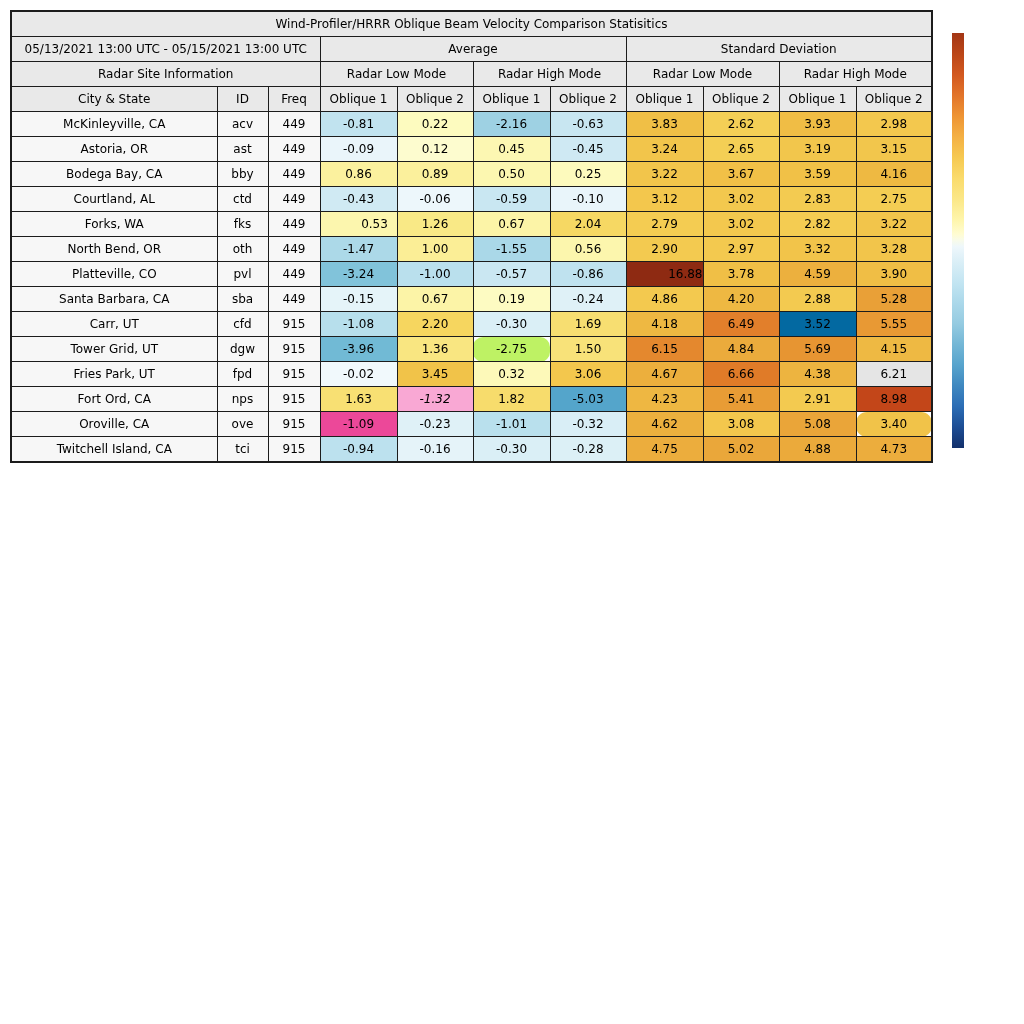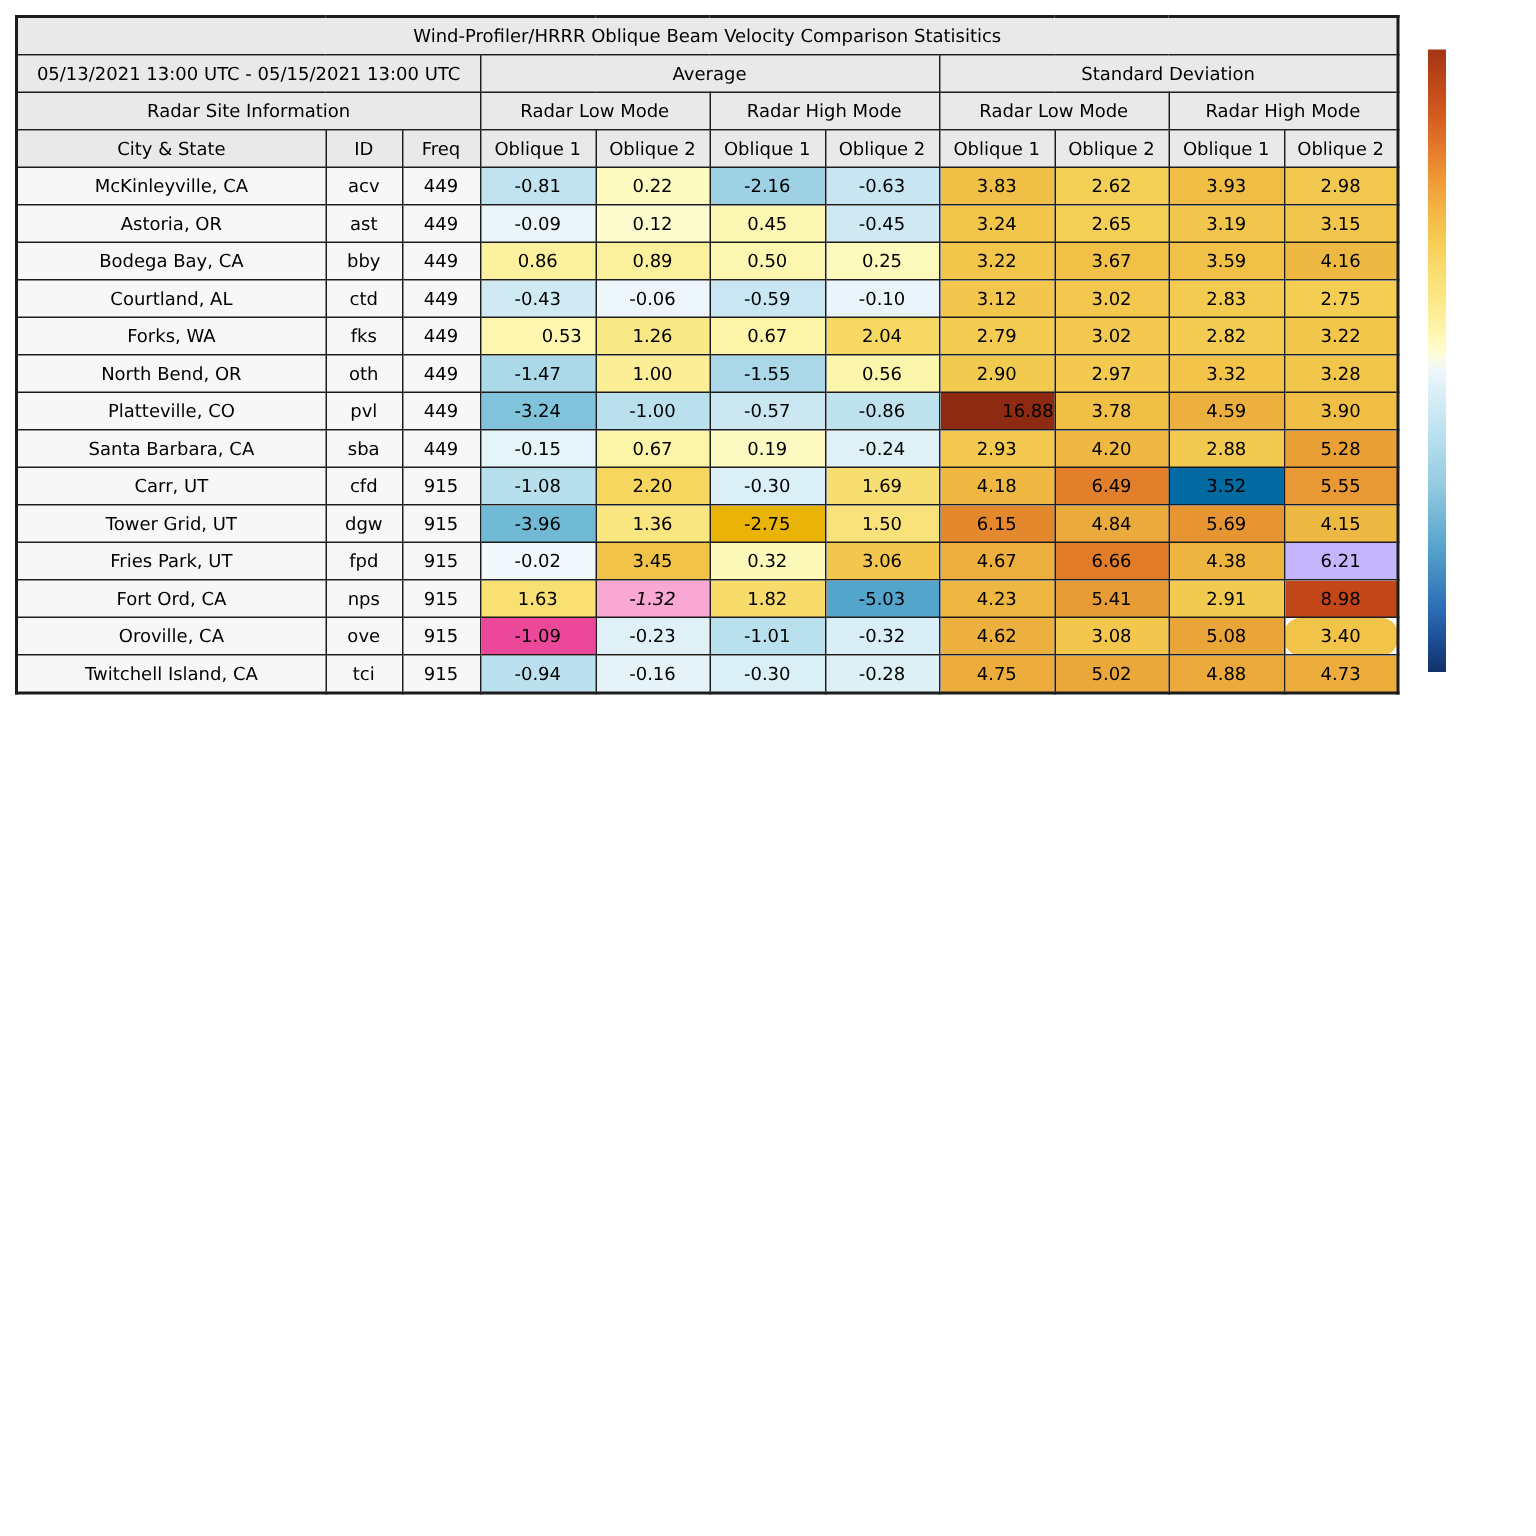--- a/index.html
+++ b/index.html
@@ -167,21 +167,21 @@
     </tr>
 
     <tr>
       <td class="site">Santa Barbara, CA</td>
       <td class="site">sba</td>
       <td class="site">449</td>
       <td class="val" style="background: rgb(229, 244, 249);">-0.15</td>
       <td class="val" style="background: rgb(252, 244, 167);">0.67</td>
       <td class="val" style="background: rgb(253, 251, 194);">0.19</td>
       <td class="val" style="background: rgb(223, 241, 247);">-0.24</td>
-      <td class="val" style="background: rgb(243, 201, 79);">2.93</td>
+      <td class="val" style="background: rgb(243, 201, 79);">4.86</td>
       <td class="val" style="background: rgb(238, 184, 66);">4.20</td>
       <td class="val" style="background: rgb(243, 202, 80);">2.88</td>
       <td class="val" style="background: rgb(233, 160, 55);">5.28</td>
     </tr>
 
     <tr>
       <td class="site">Carr, UT</td>
       <td class="site">cfd</td>
       <td class="site">915</td>
       <td class="val" style="background: rgb(183, 223, 236);">-1.08</td>
@@ -193,40 +193,40 @@
       <td class="val" style="background: #0369a1;">3.52</td>
       <td class="val" style="background: rgb(232, 153, 52);">5.55</td>
     </tr>
 
     <tr>
       <td class="site">Tower Grid, UT</td>
       <td class="site">dgw</td>
       <td class="site">915</td>
       <td class="val" style="background: rgb(113, 186, 213);">-3.96</td>
       <td class="val" style="background: rgb(249, 230, 129);">1.36</td>
-      <td class="val" style="background: #eab308;">-2.75</td>
+      <td class="val" style="background: #bef264; border-radius: 10px;">-2.75</td>
       <td class="val" style="background: rgb(248, 226, 121);">1.50</td>
       <td class="val" style="background: rgb(228, 136, 46);">6.15</td>
       <td class="val" style="background: rgb(235, 171, 60);">4.84</td>
       <td class="val" style="background: rgb(231, 149, 50);">5.69</td>
       <td class="val" style="background: rgb(238, 185, 67);">4.15</td>
     </tr>
 
     <tr>
       <td class="site">Fries Park, UT</td>
       <td class="site">fpd</td>
       <td class="site">915</td>
       <td class="val" style="background: rgb(241, 249, 252);">-0.02</td>
       <td class="val" style="background: rgb(241, 195, 73);">3.45</td>
       <td class="val" style="background: rgb(253, 249, 185);">0.32</td>
       <td class="val" style="background: rgb(243, 199, 77);">3.06</td>
       <td class="val" style="background: rgb(236, 175, 61);">4.67</td>
       <td class="val" style="background: rgb(224, 123, 40);">6.66</td>
       <td class="val" style="background: rgb(237, 180, 64);">4.38</td>
-      <td class="val" style="background: #c4b5fd; margin-top: 40px;">6.21</td>
+      <td class="val" style="background: #e5e5e5; margin-top: 40px;">6.21</td>
     </tr>
 
     <tr>
       <td class="site">Fort Ord, CA</td>
       <td class="site">nps</td>
       <td class="site">915</td>
       <td class="val" style="background: rgb(248, 224, 115);">1.63</td>
       <td class="val" style="background: #f9a8d4; font-style: italic;">-1.32</td>
       <td class="val" style="background: rgb(247, 220, 108);">1.82</td>
       <td class="val" style="background: rgb(84, 165, 203);">-5.03</td>

